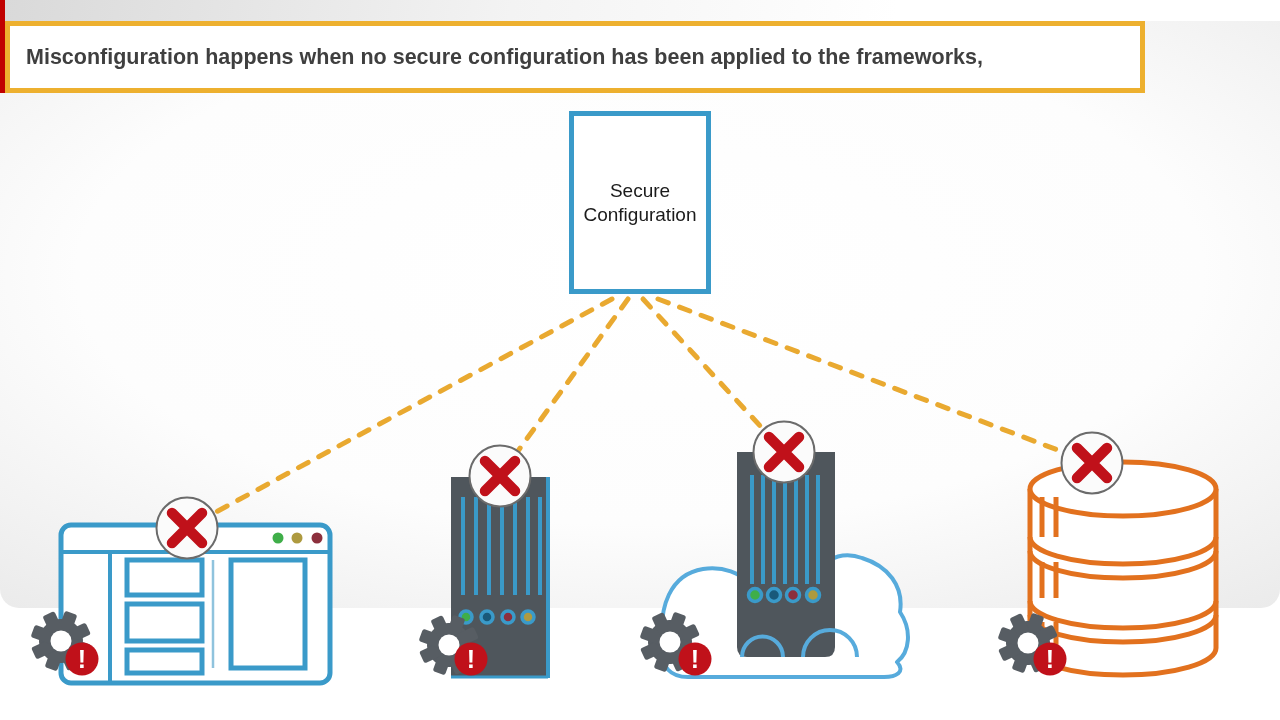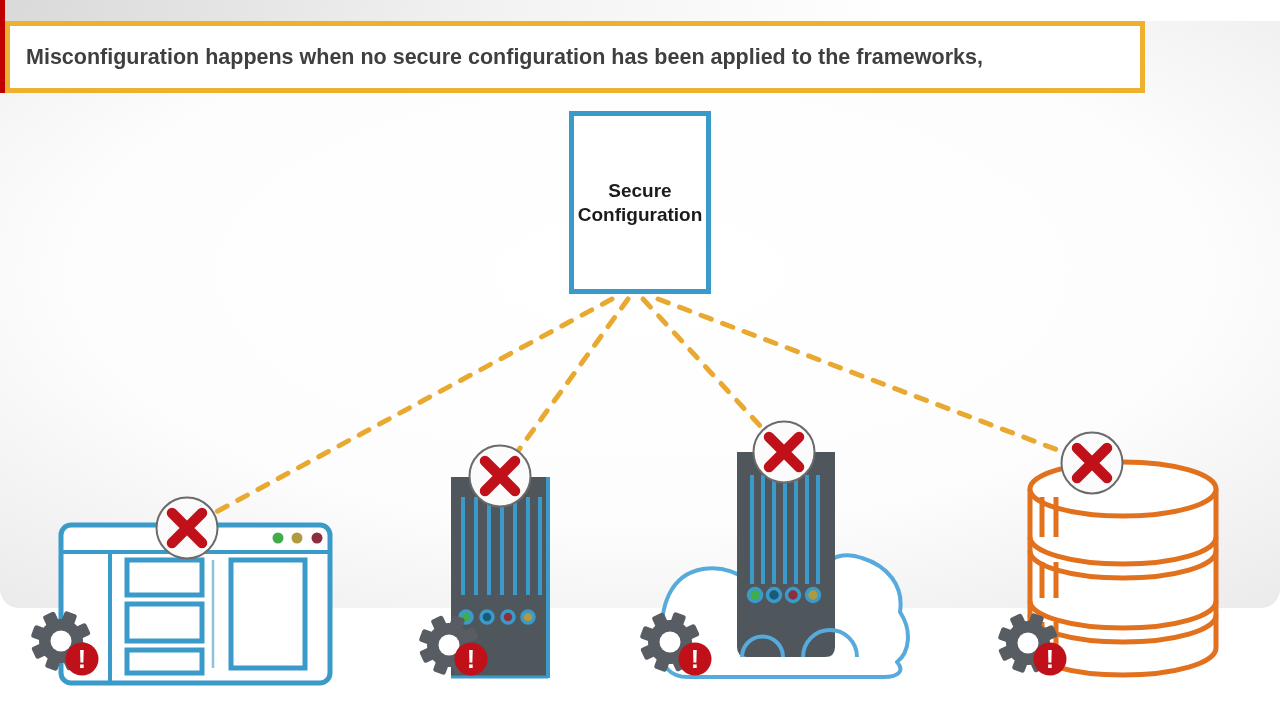--- a/index.html
+++ b/index.html
@@ -15,21 +15,21 @@
   .banner{position:absolute;left:5px;top:21px;width:1114px;height:62px;
           background:#ffffff;border:5px solid var(--gold-border);
           display:flex;flex-direction:column;justify-content:center;
           padding-left:16px;padding-right:0;}
   .banner .line{font-size:21.5px;font-weight:bold;color:var(--text-dark);
                 line-height:27px;letter-spacing:0px;white-space:nowrap;}
   
   .secure-box{position:absolute;left:569px;top:111px;width:132px;height:173px;
               background:#ffffff;border:5px solid var(--blue);
               display:flex;align-items:center;justify-content:center;text-align:center;}
-  .secure-box .label{font-size:19px;line-height:24px;font-weight:700;color:#1b1b1b;}
+  .secure-box .label{font-size:19px;line-height:24px;font-weight:400;color:#1b1b1b;}
   .layer{position:absolute;left:0;top:0;pointer-events:none;}
 </style>
 </head>
 <body>
 
 <div id="stage">
 
   <div class="top-strip"></div>
   <div class="red-bar"></div>
 

